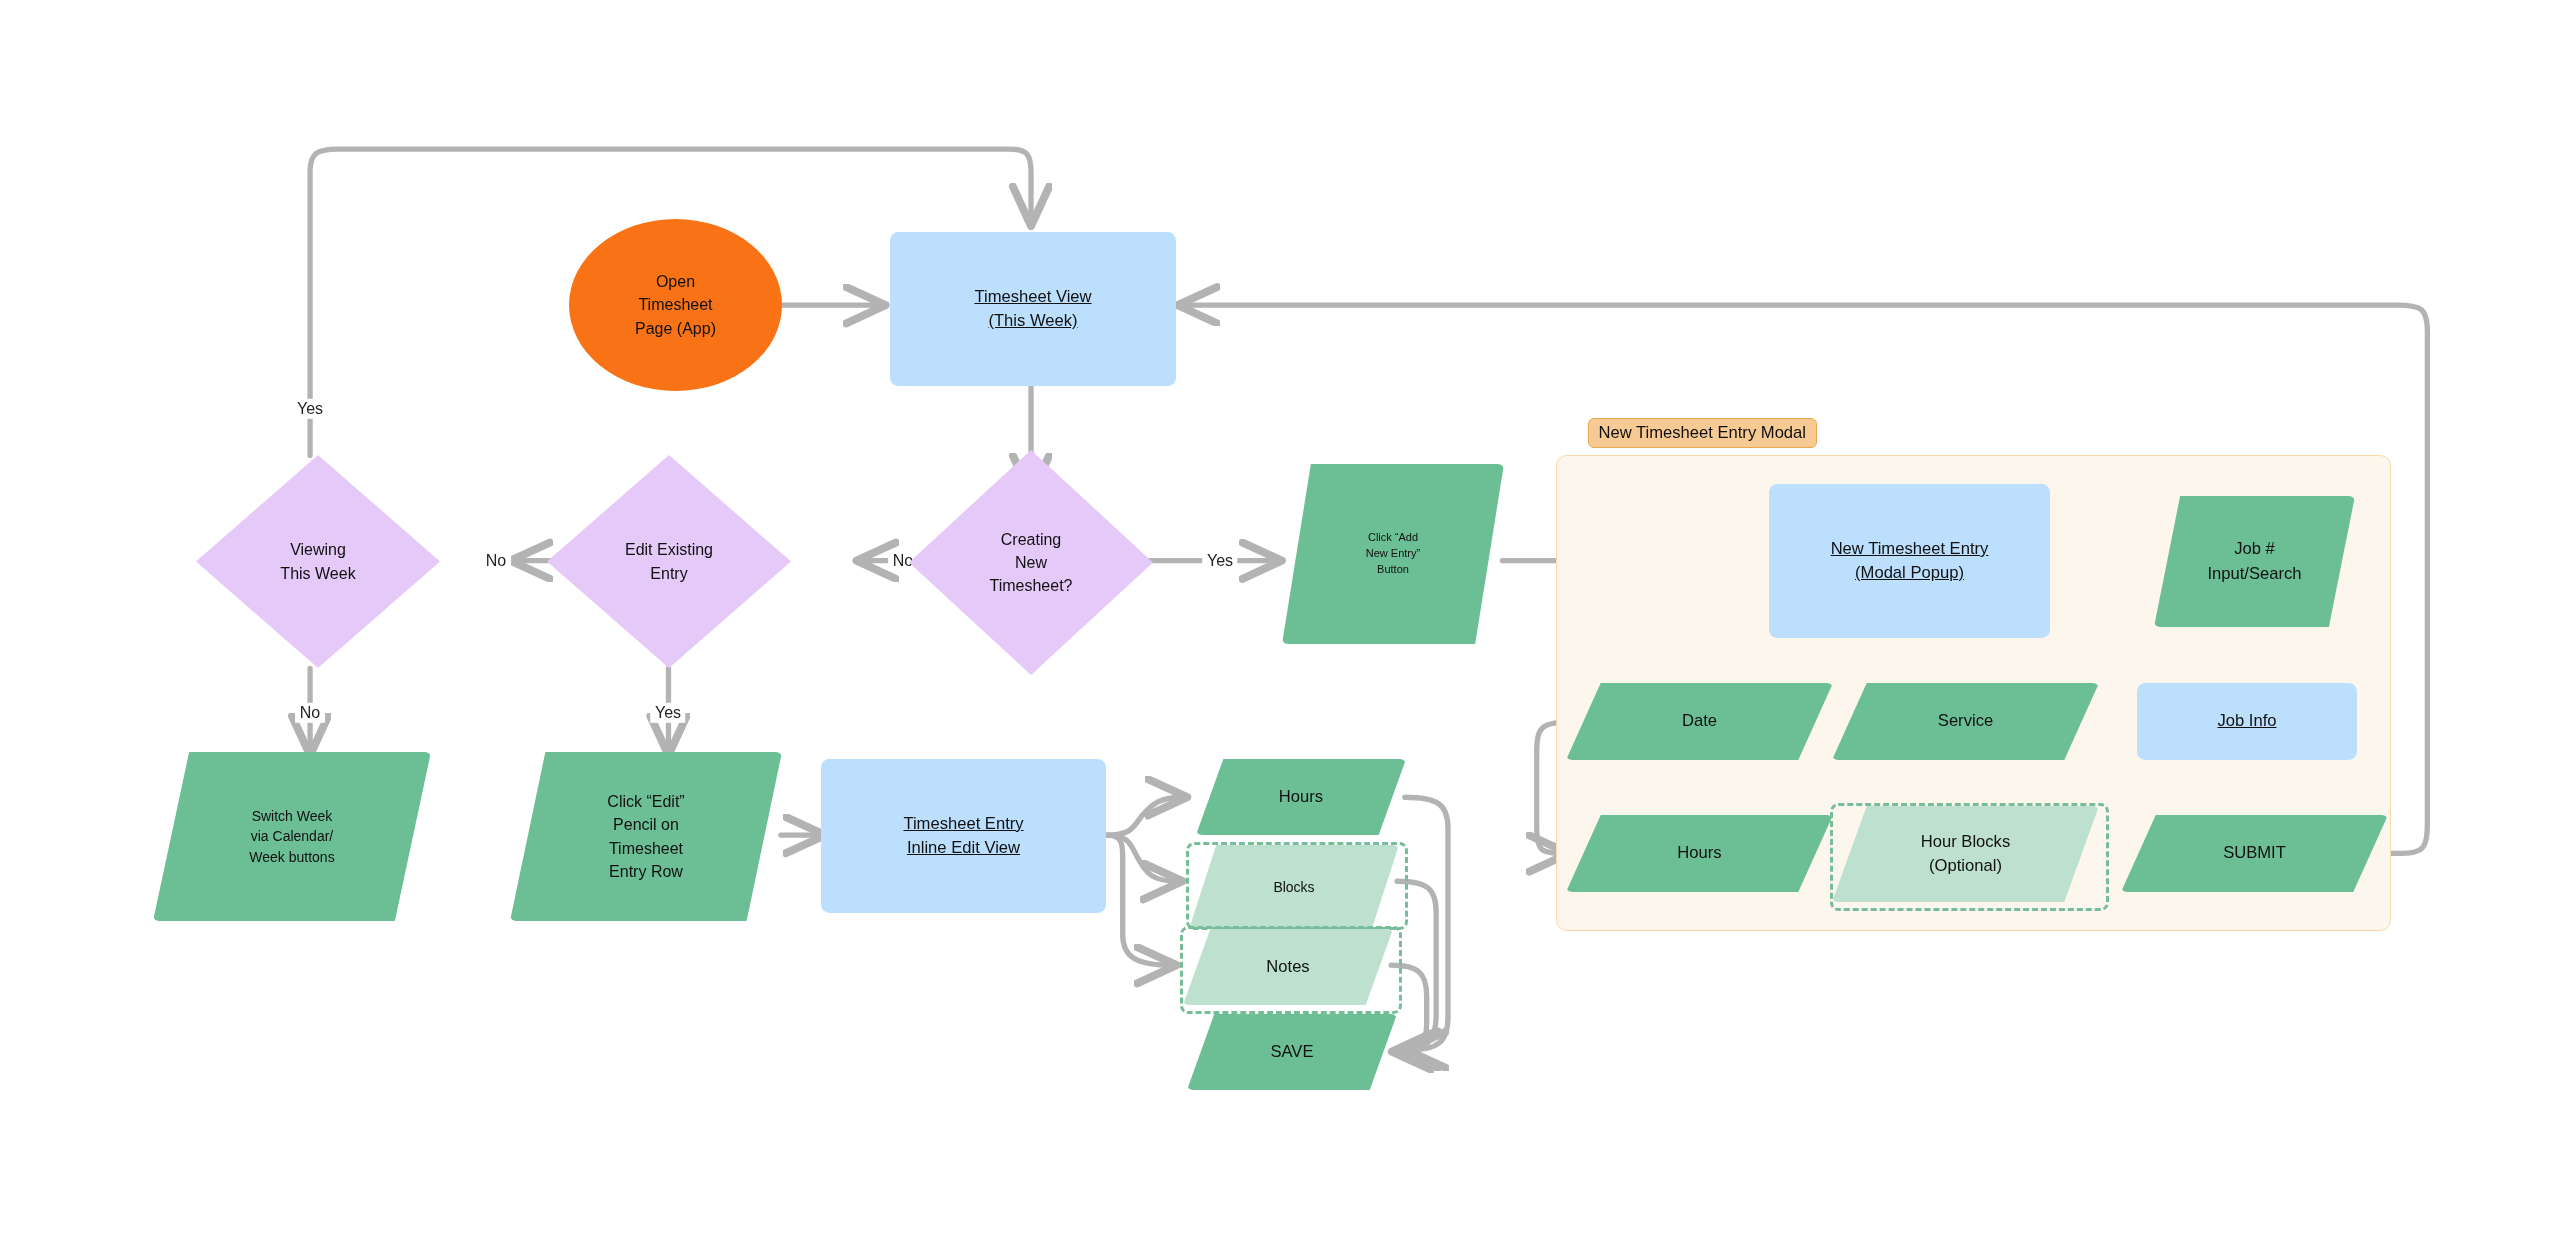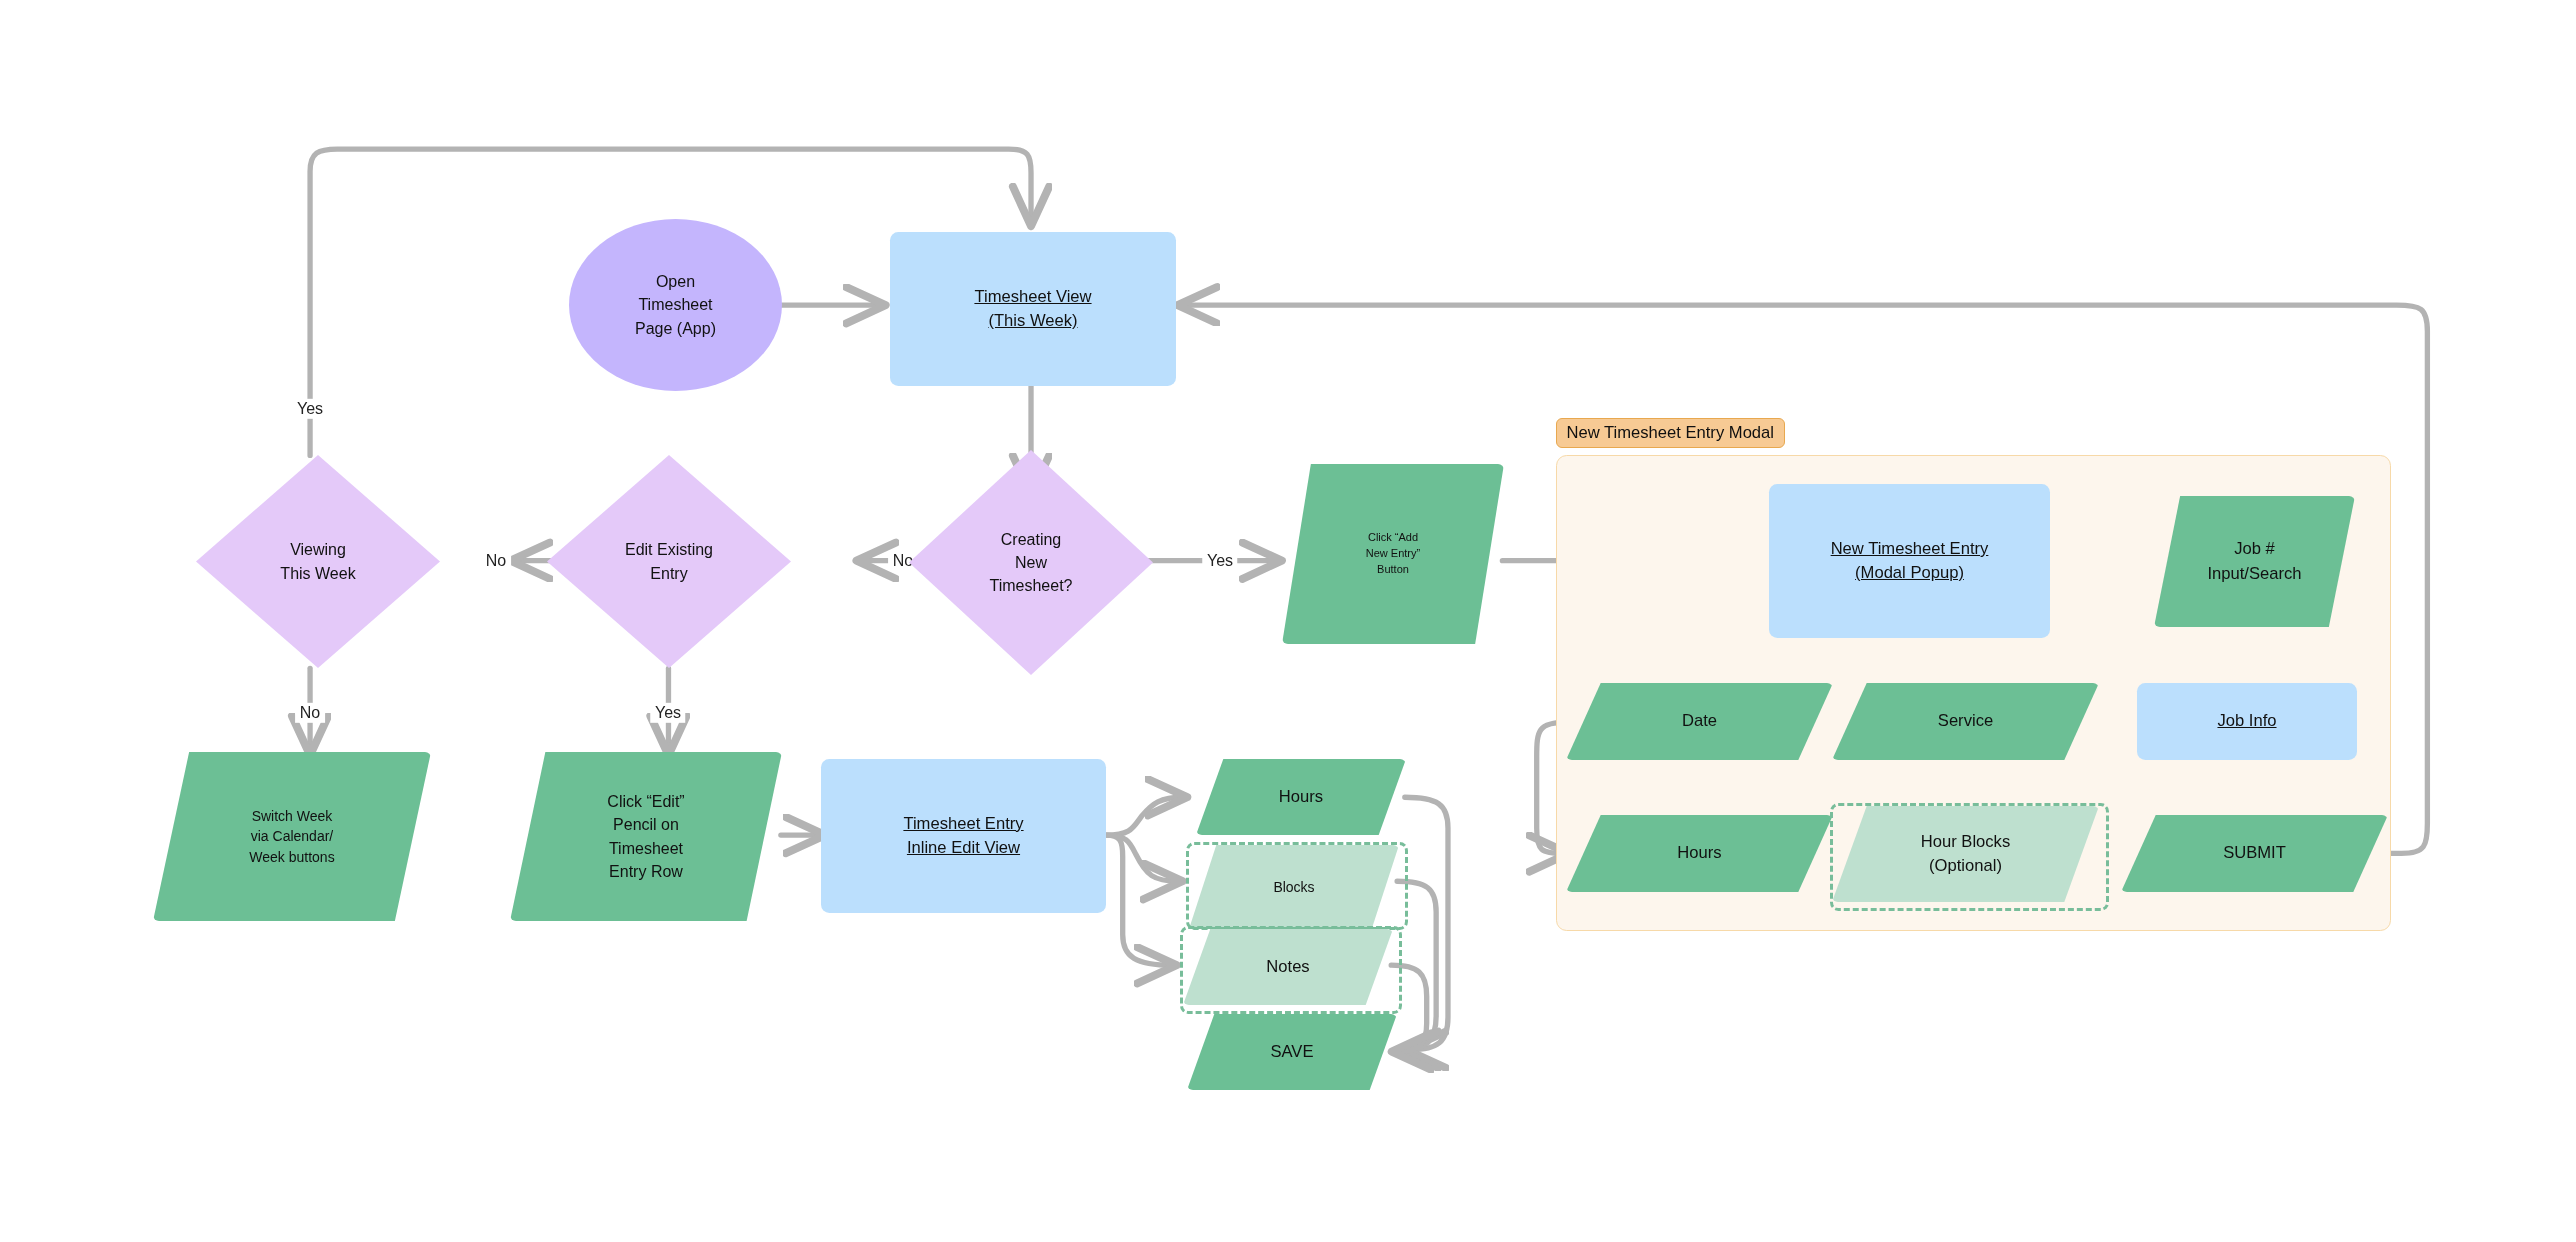--- a/index.html
+++ b/index.html
@@ -5,40 +5,40 @@
   html,body{margin:0;padding:0;background:#ffffff;}
   body{font-family:"Liberation Sans",sans-serif;}
   #stage{position:relative;width:2576px;height:1242px;background:#ffffff;overflow:hidden;}
   svg#wires{position:absolute;left:0;top:0;width:2576px;height:1242px;pointer-events:none;}
 
   .node{position:absolute;display:flex;align-items:center;justify-content:center;text-align:center;
         color:#111111;line-height:1.45;box-sizing:border-box;}
   .node .lbl{white-space:pre-line;}
 
   
-  .ellipse{background:#c4b5fd;border-radius:50%;}
+  .ellipse{background:#f97316;border-radius:50%;}
   .rect{background:#bbdffd;border-radius:8.3px;text-decoration:underline;}
   .diamond{background:transparent;}
   .diamond .dia-bg{position:absolute;inset:0;background:#e4c9f9;
       clip-path:polygon(50% 0,100% 50%,50% 100%,0 50%);}
   .diamond .lbl{position:relative;z-index:2;}
   .para{background:#6cbf95;border-radius:6px;
         clip-path:polygon(13% 0,100% 0,87% 100%,0 100%);}
   .para-dash{background:#bee0cf;border-radius:6px;
         clip-path:polygon(13% 0,100% 0,87% 100%,0 100%);}
   .para-dash-border{position:absolute;border:3px dashed #78bd9a;border-radius:8.3px;
         background:transparent;pointer-events:none;}
 
   .edge-label{position:absolute;color:#232323;background:#ffffff;padding:1.2px 4.7px;
         transform:translate(-50%,-50%);white-space:nowrap;}
 
   
   .cluster{position:absolute;background:#fdf6ed;border:1.2px solid #f7d9a8;border-radius:10.6px;}
   .cluster-label{position:absolute;background:#f7ca94;border:1.2px solid #e8a84f;border-radius:6px;
-        padding:4.1px 9.5px;color:#101010;white-space:nowrap;}
+        padding:4.1px 9.5px;color:#101010;white-space:nowrap;margin-left:32px;}
 </style>
 </head>
 <body>
 
 <div id="stage">
 
   <svg id="wires" viewBox="0 0 4355 2100">
     <defs>
       <marker id="ah" markerWidth="10" markerHeight="10" refX="7.2" refY="4" orient="auto">
         <path d="M0.6,0.6 L8,4 L0.6,7.4" fill="none" stroke="#b3b3b3" stroke-width="1.5" stroke-linecap="round" stroke-linejoin="round"></path>

